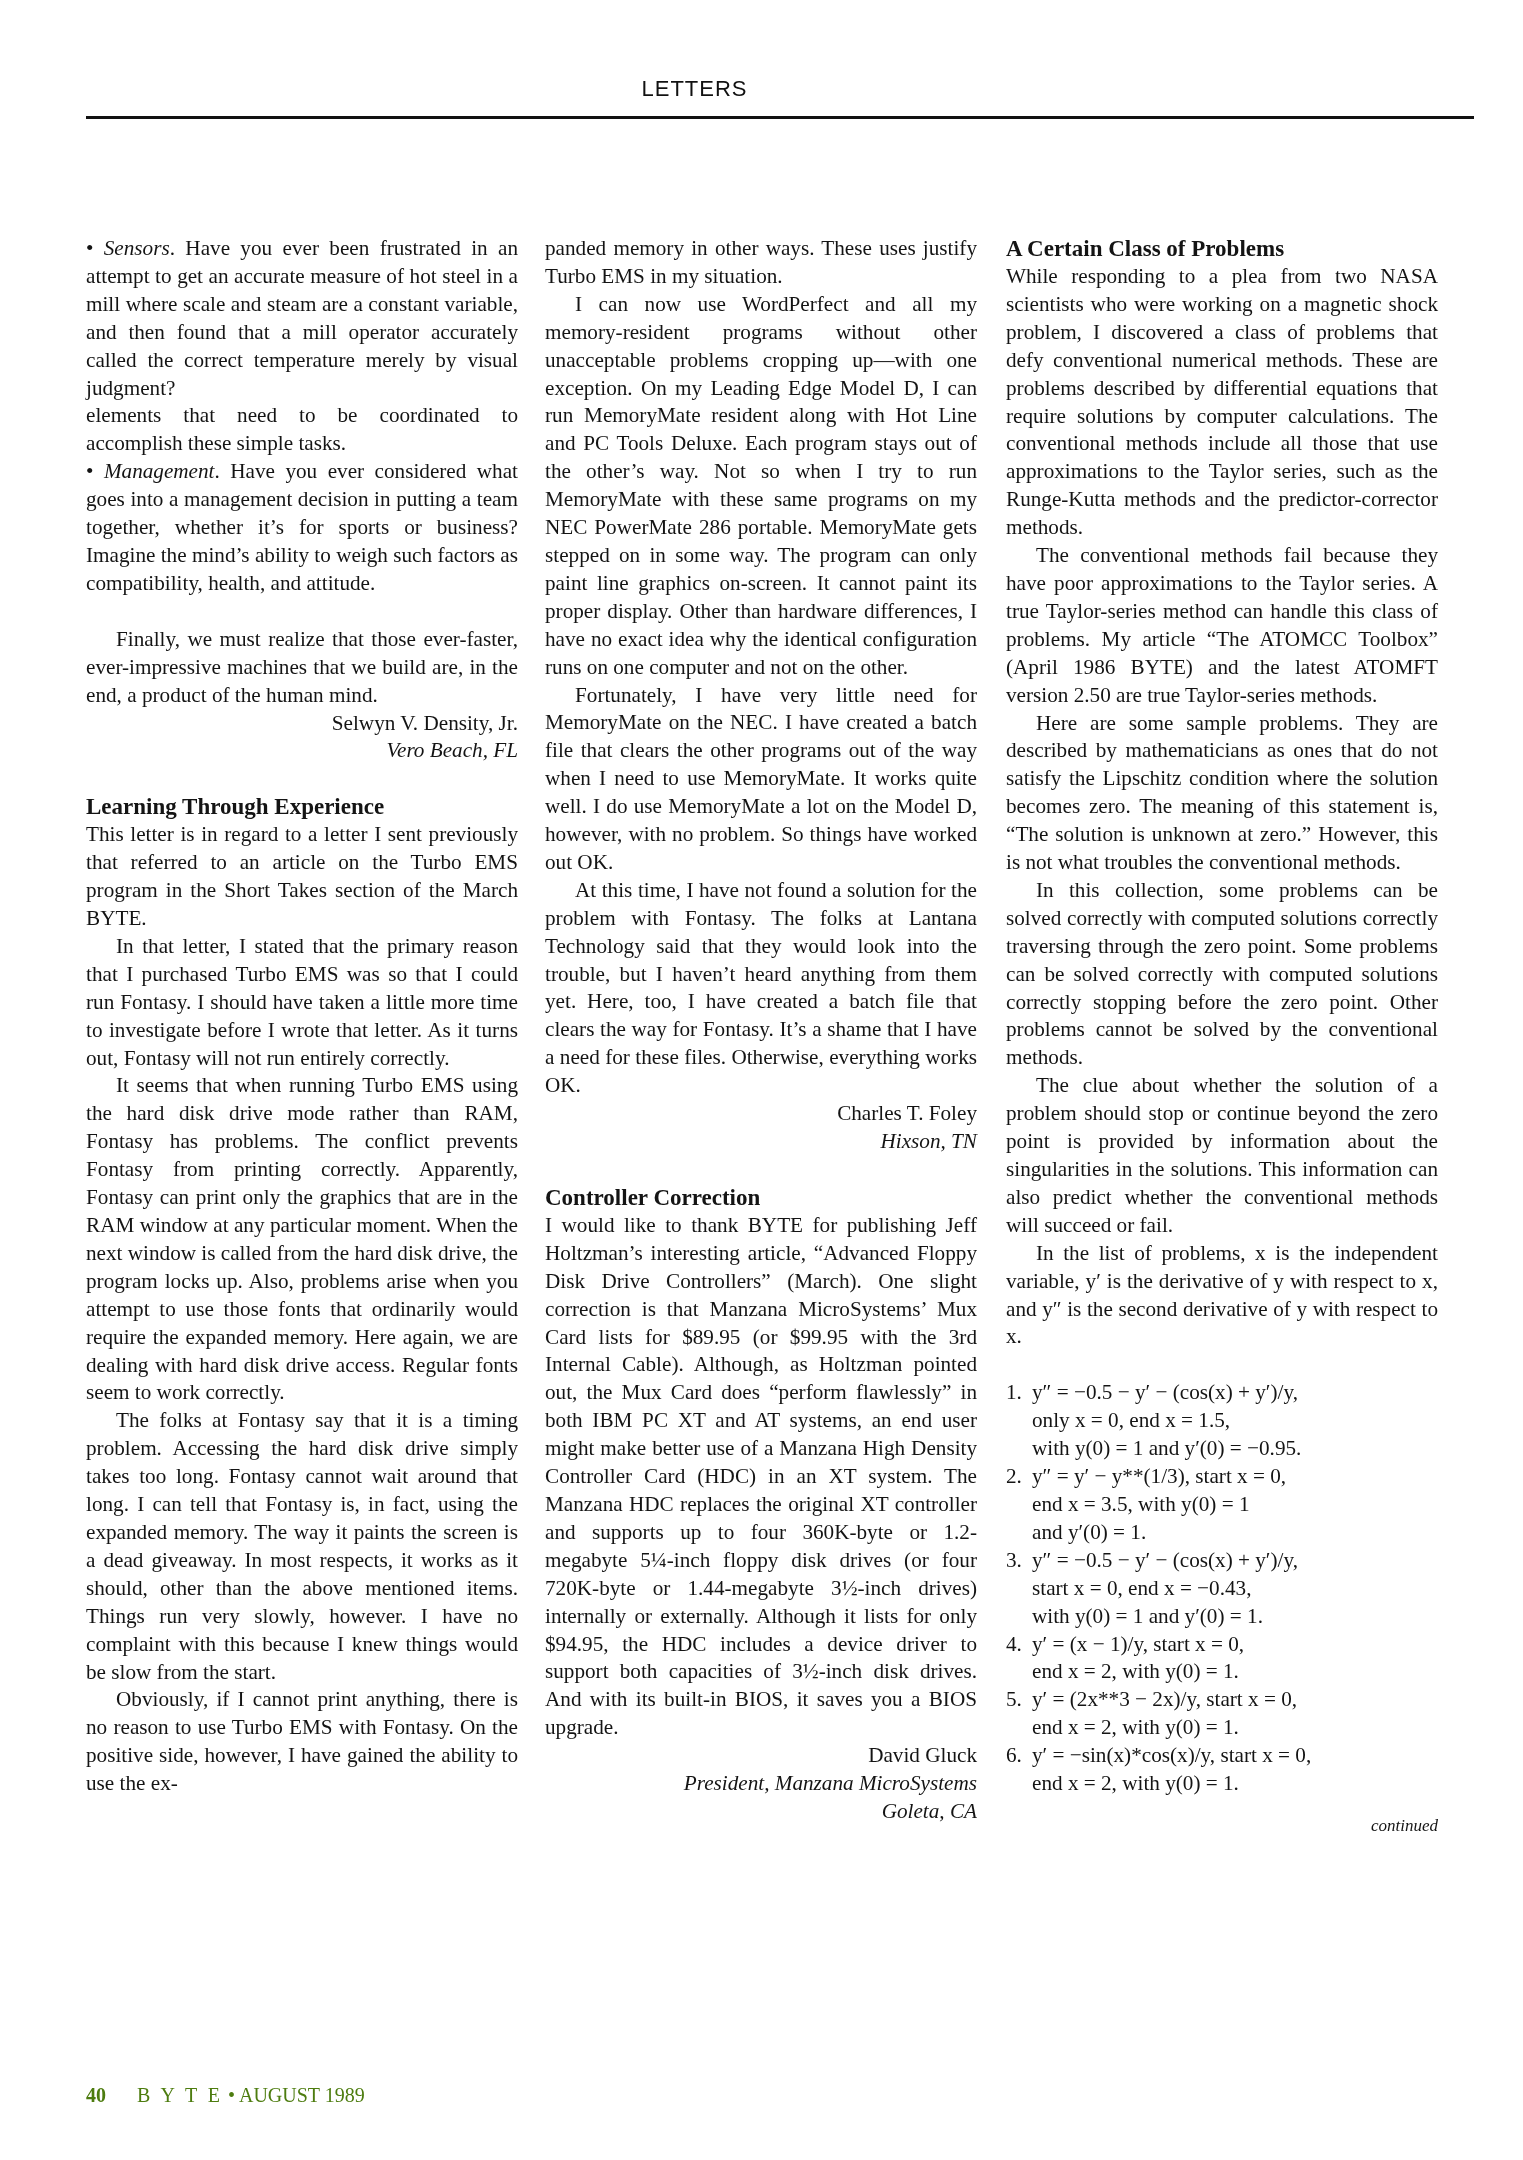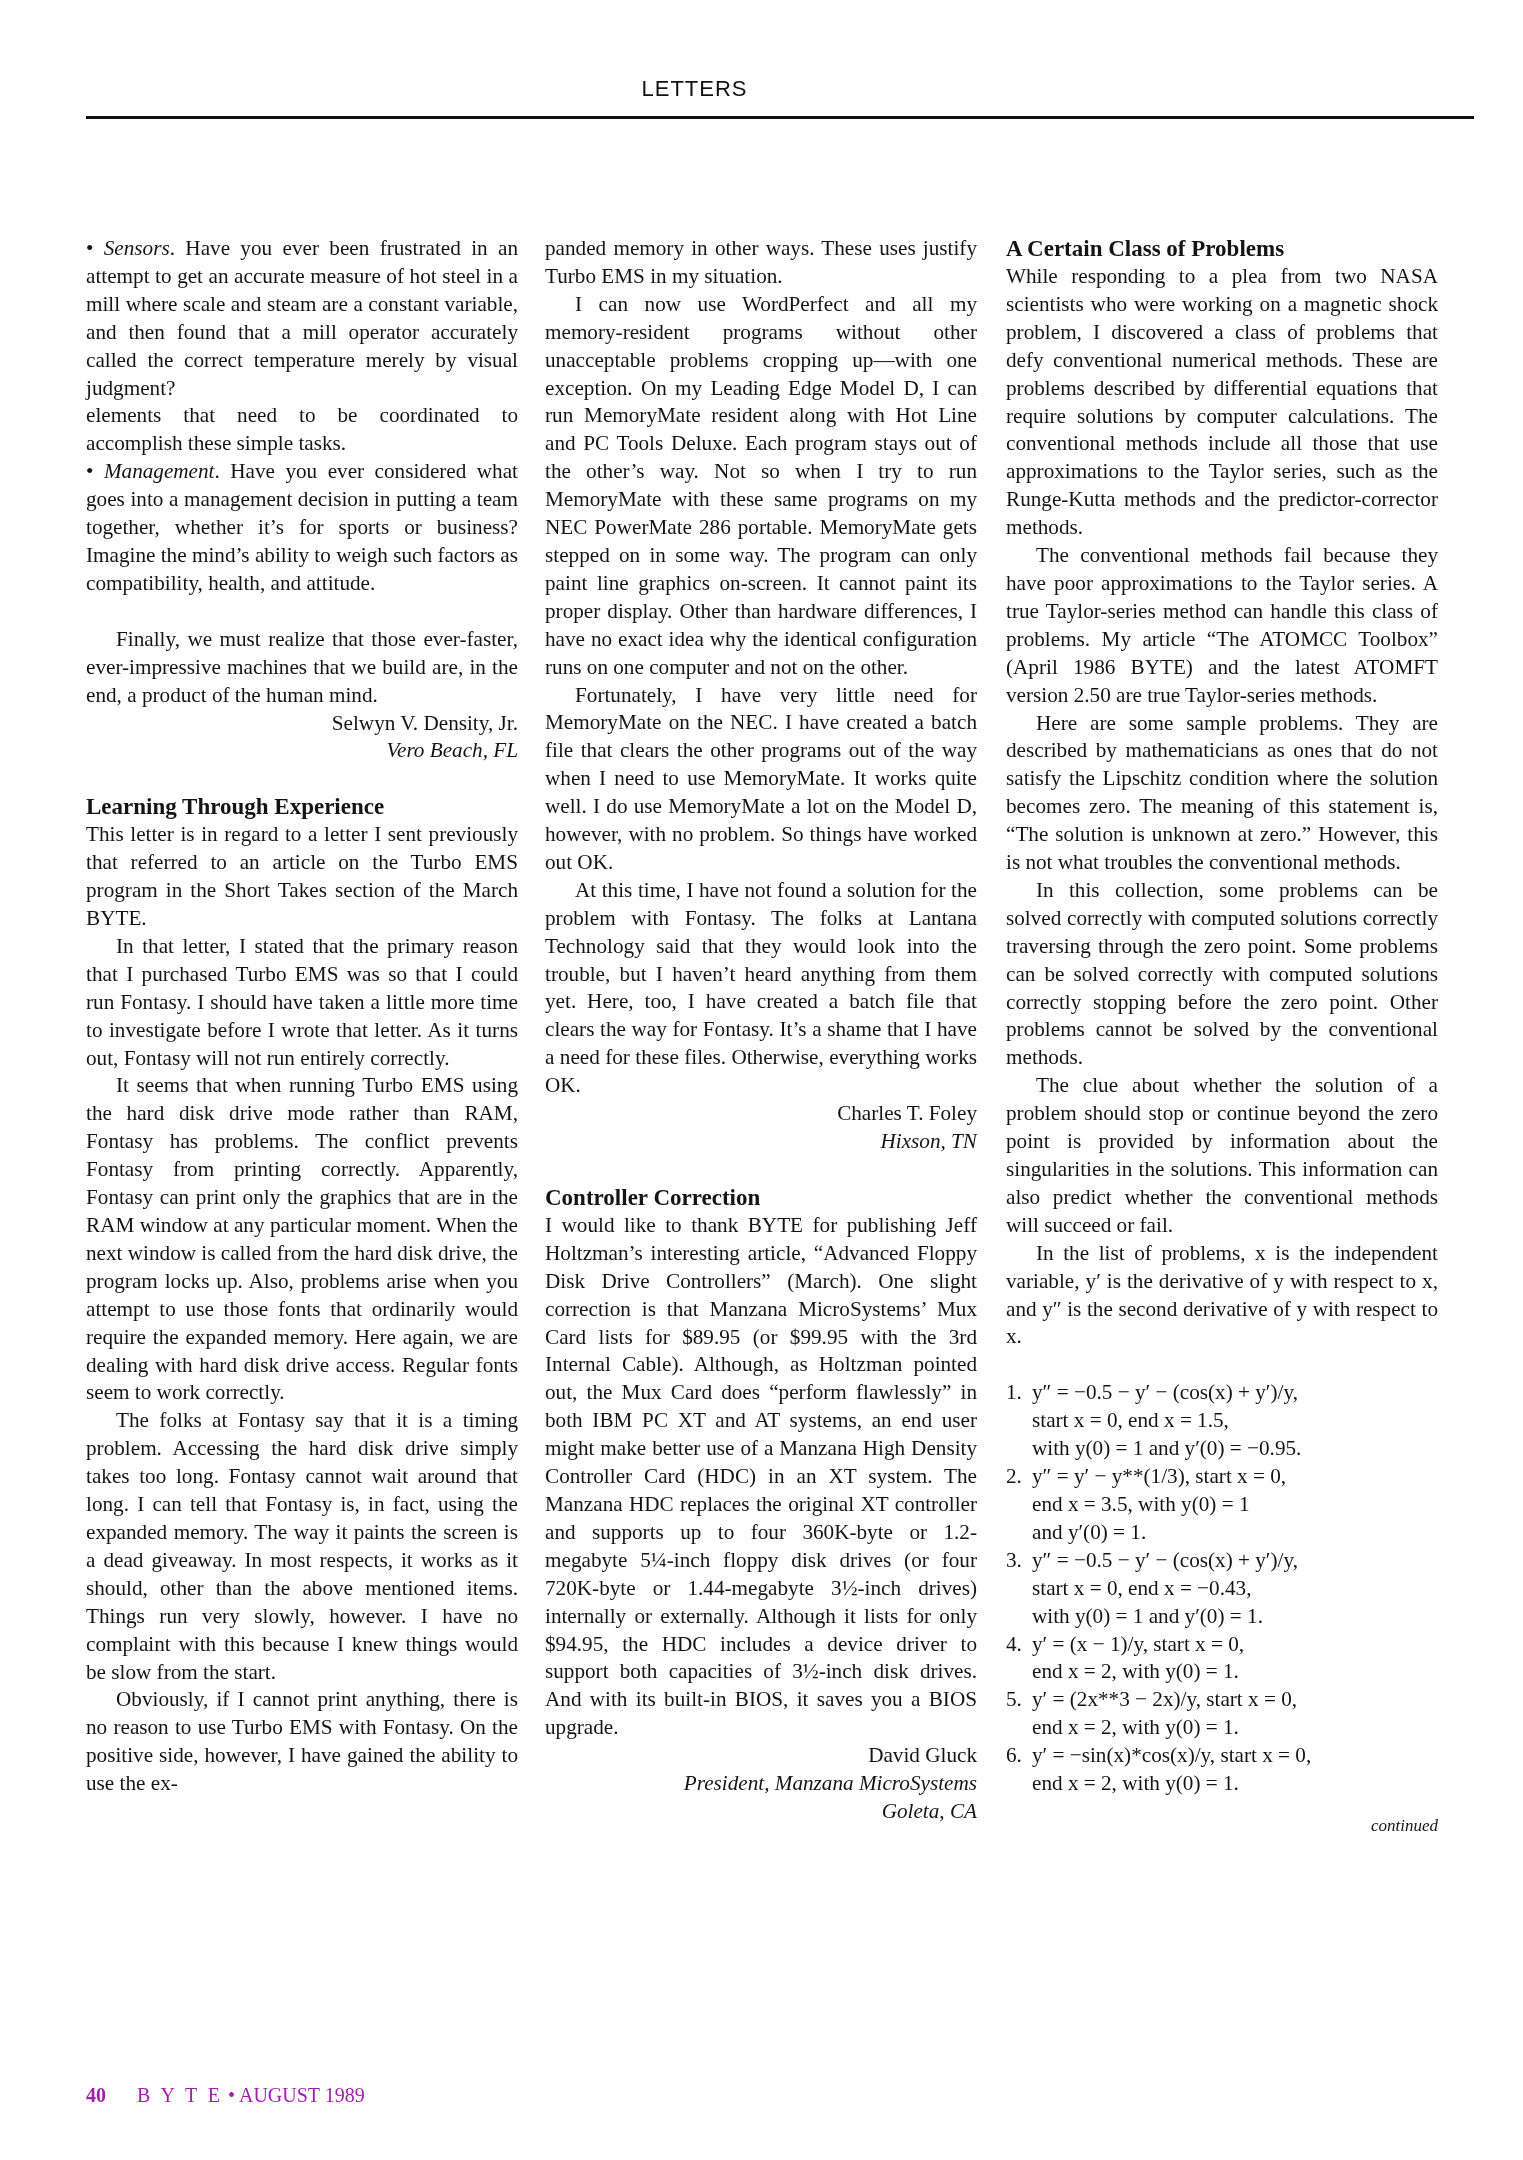--- a/index.html
+++ b/index.html
@@ -38,21 +38,21 @@
   ol.problems { list-style: none; margin: 28px 0 0 0; padding: 0; text-align: left; }
   ol.problems li { display: flex; }
   ol.problems .num { width: 26px; flex: none; }
   ol.problems .lines { flex: 1; }
   ol.problems .line { display: block; white-space: nowrap; }
   .continued {
     text-align: right; font-style: italic; font-size: 17px; margin-top: 14px;
   }
   .folio {
     position: absolute; top: 2084px; left: 86px;
-    font-size: 20px; color: #a21caf;
+    font-size: 20px; color: #4d7c0f;
   }
   .folio .pg { font-weight: bold; margin-right: 26px; }
   .folio .mag { letter-spacing: 3px; }
 </style>
 </head>
 <body>
 
 <div class="running-head">LETTERS</div>
 <div class="rule"></div>
 
@@ -94,21 +94,21 @@
   <p class="indent">The conventional methods fail because they have poor approximations to the Taylor series. A true Taylor-series method can handle this class of problems. My article “The ATOMCC Toolbox” (April 1986 BYTE) and the latest ATOMFT version 2.50 are true Taylor-series methods.</p>
   <p class="indent">Here are some sample problems. They are described by mathematicians as ones that do not satisfy the Lipschitz condition where the solution becomes zero. The meaning of this statement is, “The solution is unknown at zero.” However, this is not what troubles the conventional methods.</p>
   <p class="indent">In this collection, some problems can be solved correctly with computed solutions correctly traversing through the zero point. Some problems can be solved correctly with computed solutions correctly stopping before the zero point. Other problems cannot be solved by the conventional methods.</p>
   <p class="indent">The clue about whether the solution of a problem should stop or continue beyond the zero point is provided by information about the singularities in the solutions. This information can also predict whether the conventional methods will succeed or fail.</p>
   <p class="indent">In the list of problems, x is the independent variable, y′ is the derivative of y with respect to x, and y″ is the second derivative of y with respect to x.</p>
   <ol class="problems">
     <li>
         <span class="num">1.</span>
         <span class="lines">
           <span class="line">y″ = −0.5 − y′ − (cos(x) + y′)/y,</span>
-          <span class="line">start x = 0, end x = 1.5,</span>
+          <span class="line">only x = 0, end x = 1.5,</span>
           <span class="line">with y(0) = 1 and y′(0) = −0.95.</span>
         </span>
       </li>
     <li>
         <span class="num">2.</span>
         <span class="lines">
           <span class="line">y″ = y′ − y**(1/3), start x = 0,</span>
           <span class="line">end x = 3.5, with y(0) = 1</span>
           <span class="line">and y′(0) = 1.</span>
         </span>

